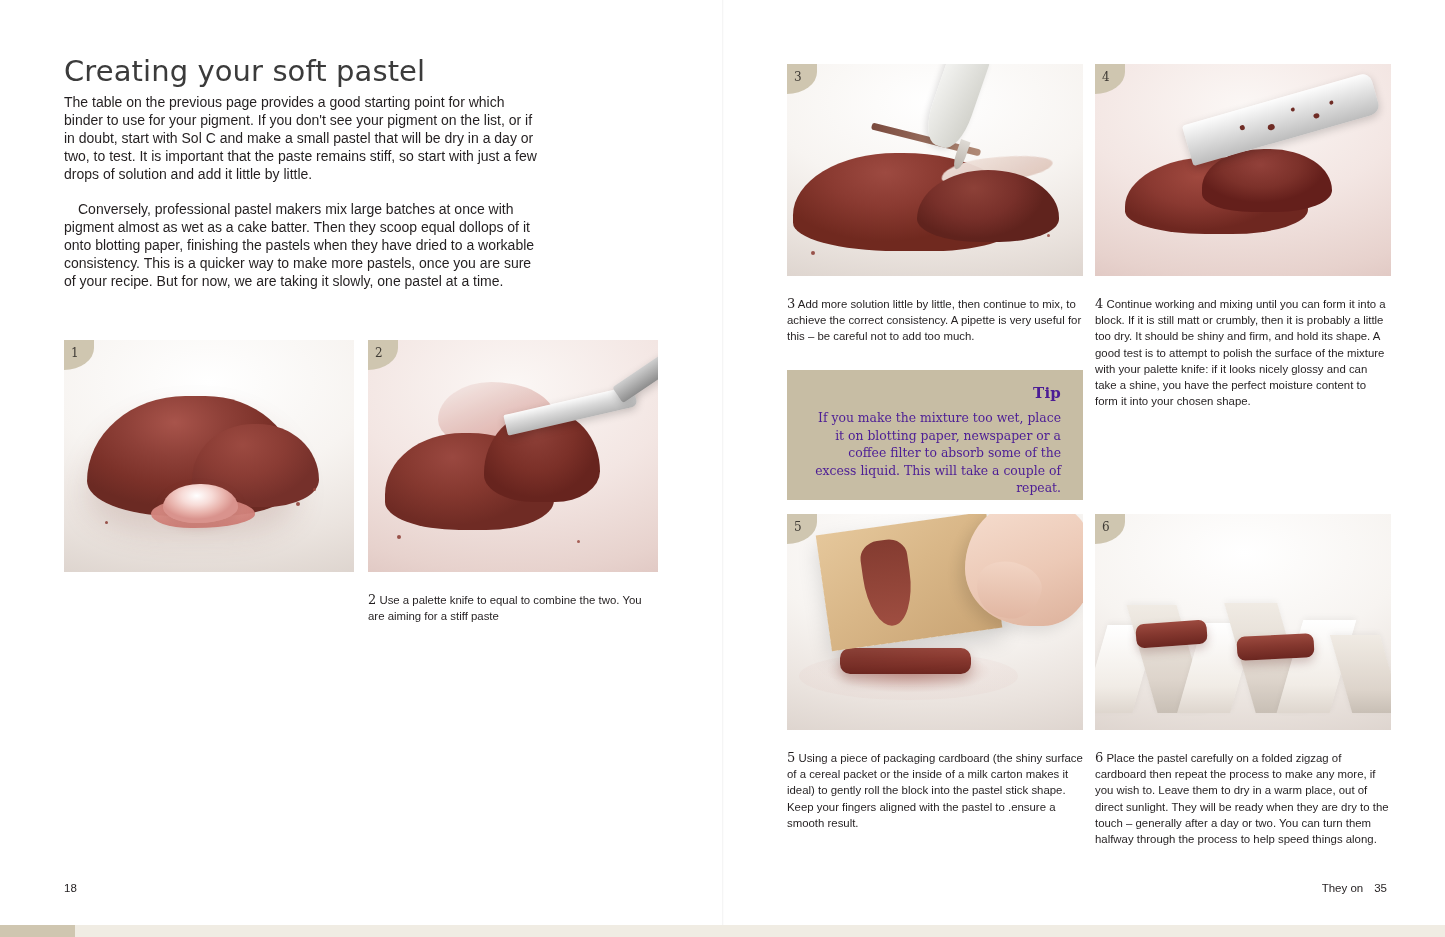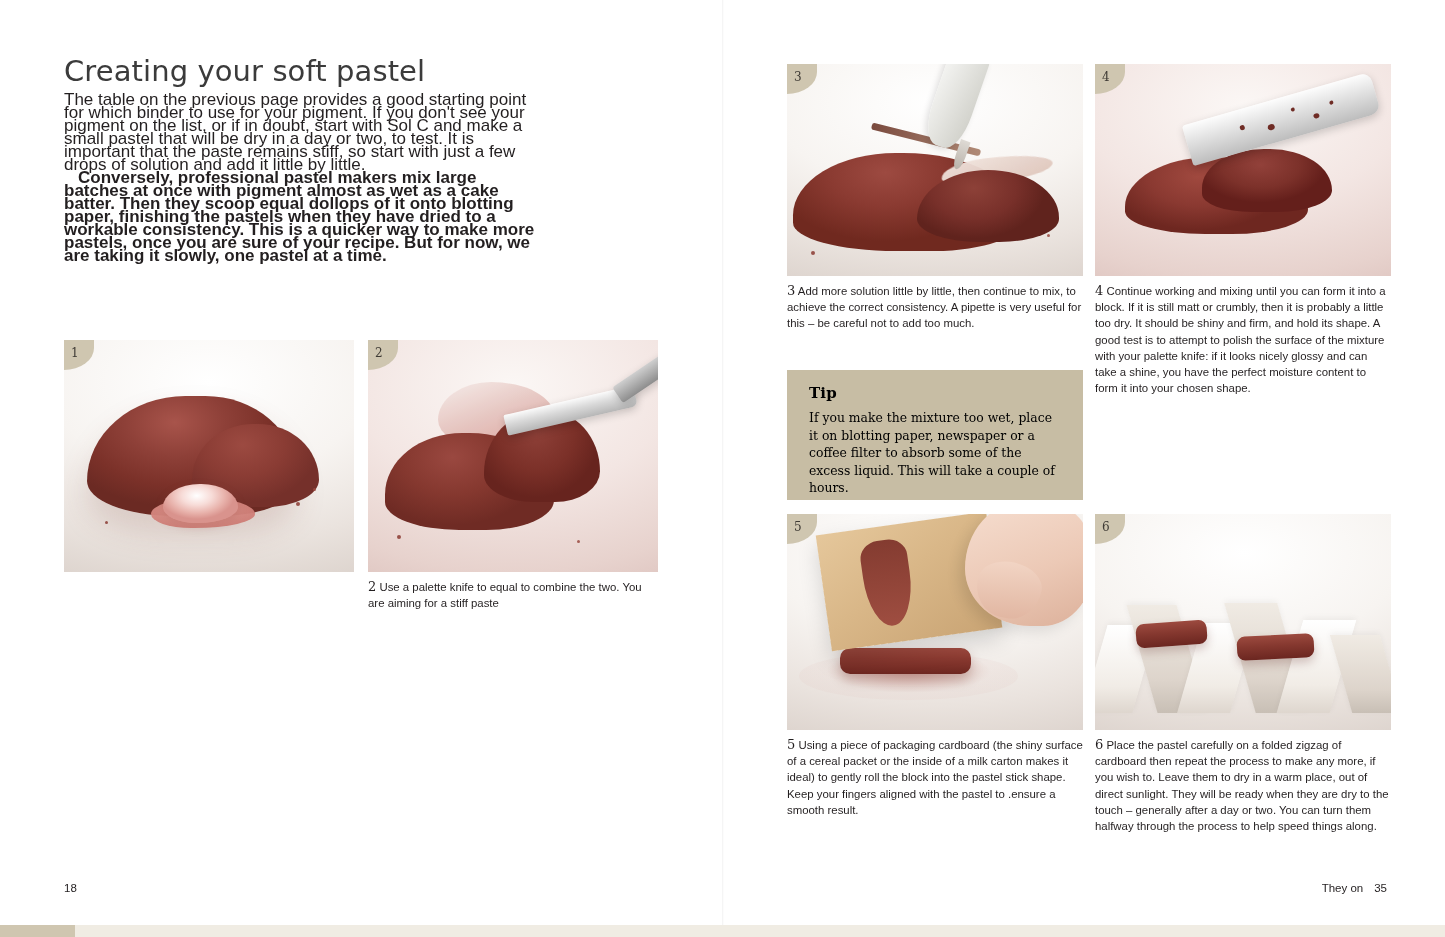--- a/index.html
+++ b/index.html
@@ -61,26 +61,26 @@
     font-weight: 400;
     letter-spacing: 0.1px;
     color: #3b3b3b;
     font-family: "DejaVu Sans", sans-serif;
   }
   .intro {
     position: absolute;
     left: 64px;
     top: 93px;
     width: 478px;
-    font-size: 17px;
-    line-height: 13px;
+    font-size: 14px;
+    line-height: 18px;
     color: #231f20;
   }
   .intro p { margin: 0; }
-  .intro p + p { text-indent: 14px; margin-top: 0; font-weight: bold; }
+  .intro p + p { text-indent: 14px; margin-top: 17px; }
 
   
   .fig {
     position: absolute;
   }
   .fig .photo {
     position: relative;
     overflow: hidden;
     background: #e8e4de;
   }
@@ -94,21 +94,21 @@
     color: #3e3a34;
     font-size: 12px;
     line-height: 26px;
     padding-left: 7px;
     box-sizing: border-box;
     z-index: 4;
     font-family: "DejaVu Serif", serif;
     border-bottom-right-radius: 30px 22px;
   }
   .cap {
-    margin-top: 7px;
+    margin-top: 20px;
     font-size: 11.4px;
     line-height: 16.2px;
     color: #231f20;
   }
   .cap .num {
     font-family: "DejaVu Serif", serif;
     font-size: 13px;
   }
 
   
@@ -327,24 +327,24 @@
     height: 11%;
     background: linear-gradient(180deg, #9c4a3f 0%, #85382f 45%, #6b2620 100%);
     border-radius: 8px;
     box-shadow: 0 5px 10px rgba(100,45,38,0.25);
   }
 
   
   .tipbox {
     position: absolute;
     background: #c7bda4;
-    color: #000000;
+    color: #4c1d95;
     box-sizing: border-box;
     padding: 14px 22px 18px;
-    text-align: left;
+    text-align: right;
     font-family: "DejaVu Serif", serif;
   }
   .tipbox .tip-title {
     font-size: 15px;
     font-weight: 700;
     margin-bottom: 7px;
     letter-spacing: 0.2px;
   }
   .tipbox .tip-body {
     font-size: 12.4px;
@@ -449,21 +449,21 @@
         <div class="badge">4</div>
       </div>
       <div class="cap">
         <span class="num">4</span>
         <span>Continue working and mixing until you can form it into a block. If it is still matt or crumbly, then it is probably a little too dry. It should be shiny and firm, and hold its shape. A good test is to attempt to polish the surface of the mixture with your palette knife: if it looks nicely glossy and can take a shine, you have the perfect moisture content to form it into your chosen shape.</span>
       </div>
     </div>
 
     <div class="tipbox" style="left:64px; top:370px; width:296px; height:130px;">
       <div class="tip-title">Tip</div>
-      <div class="tip-body">If you make the mixture too wet, place it on blotting paper, newspaper or a coffee filter to absorb some of the excess liquid. This will take a couple of hours.</div>
+      <div class="tip-body">If you make the mixture too wet, place it on blotting paper, newspaper or a coffee filter to absorb some of the excess liquid. This will take a couple of repeat.</div>
     </div>
 
     <div class="fig" style="left:64px; top:514px; width:296px;">
       <div class="photo" style="width:296px; height:216px;">
         <div class="ph bg-studio"></div>
         <div class="f5-dust"></div>
         <div class="f5-stick"></div>
         <div class="f5-card"></div>
         <div class="f5-card-smear"></div>
         <div class="f5-hand"></div>

